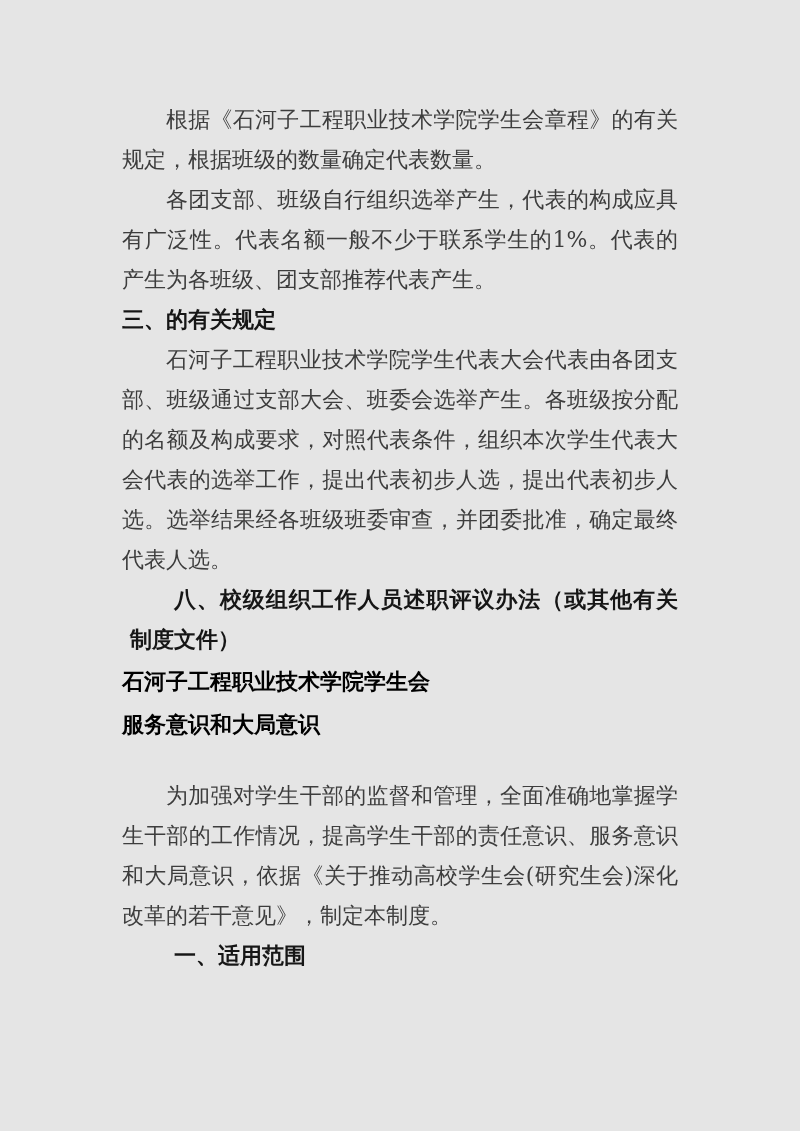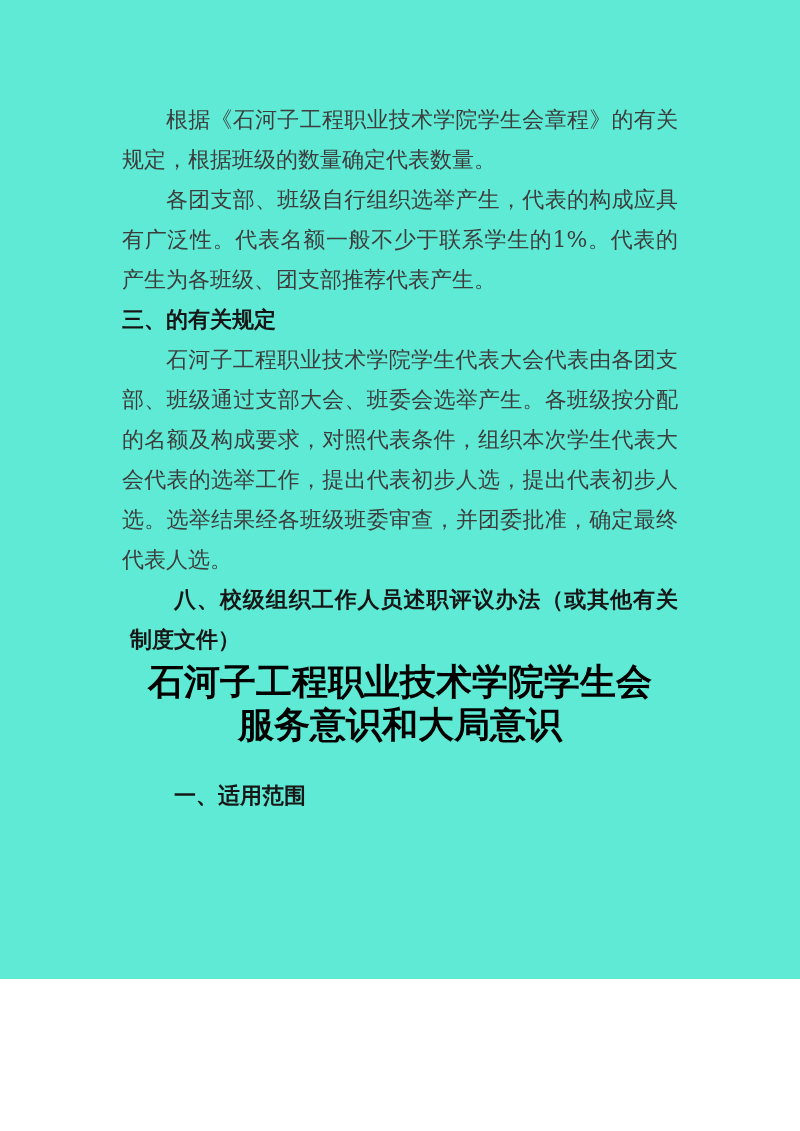--- a/index.html
+++ b/index.html
@@ -1,21 +1,21 @@
 <!DOCTYPE html>
 <html><head>
 <meta charset="utf-8">
 <style>
   * { margin: 0; padding: 0; box-sizing: border-box; }
   html, body { background: #ffffff; }
   .page {
     position: relative;
     width: 800px;
-    height: 979px;
-    background: #5eead4;
+    height: 1131px;
+    background: #e5e5e5;
     overflow: hidden;
     font-family: "DejaVu Serif", "Liberation Serif", serif;
   }
   .content {
     position: absolute;
     left: 122px;
     top: 100px;
     width: 556px;
   }
   .para {
@@ -33,24 +33,23 @@
     color: #161616;
     text-align: justify;
   }
   .heading.indent { text-indent: 2em; margin-left: 8px; }
   .doc-title {
     margin-bottom: 30px;
   }
   .doc-title-line {
     font-family: "DejaVu Serif", "Liberation Serif", serif;
     font-weight: 700;
-    font-size: 36px;
+    font-size: 22px;
     line-height: 43px;
     color: #000000;
-    text-align: center;
     text-indent: 0;
   }
 </style>
 </head>
 <body>
 
 <div class="page">
   <div class="content">
 
     <p class="para">根据《石河子工程职业技术学院学生会章程》的有关规定，根据班级的数量确定代表数量。</p>
@@ -61,18 +60,19 @@
 
     <p class="para">石河子工程职业技术学院学生代表大会代表由各团支部、班级通过支部大会、班委会选举产生。各班级按分配的名额及构成要求，对照代表条件，组织本次学生代表大会代表的选举工作，提出代表初步人选，提出代表初步人选。选举结果经各班级班委审查，并团委批准，确定最终代表人选。</p>
 
     <h3 class="heading indent">八、校级组织工作人员述职评议办法（或其他有关制度文件）</h3>
 
     <div class="doc-title">
       <div class="doc-title-line">石河子工程职业技术学院学生会</div>
       <div class="doc-title-line">服务意识和大局意识</div>
     </div>
 
+    <p class="para">为加强对学生干部的监督和管理，全面准确地掌握学生干部的工作情况，提高学生干部的责任意识、服务意识和大局意识，依据《关于推动高校学生会(研究生会)深化改革的若干意见》，制定本制度。</p>
 
     <h3 class="heading indent">一、适用范围</h3>
 
 
   </div>
 </div>
 
 </body></html>

